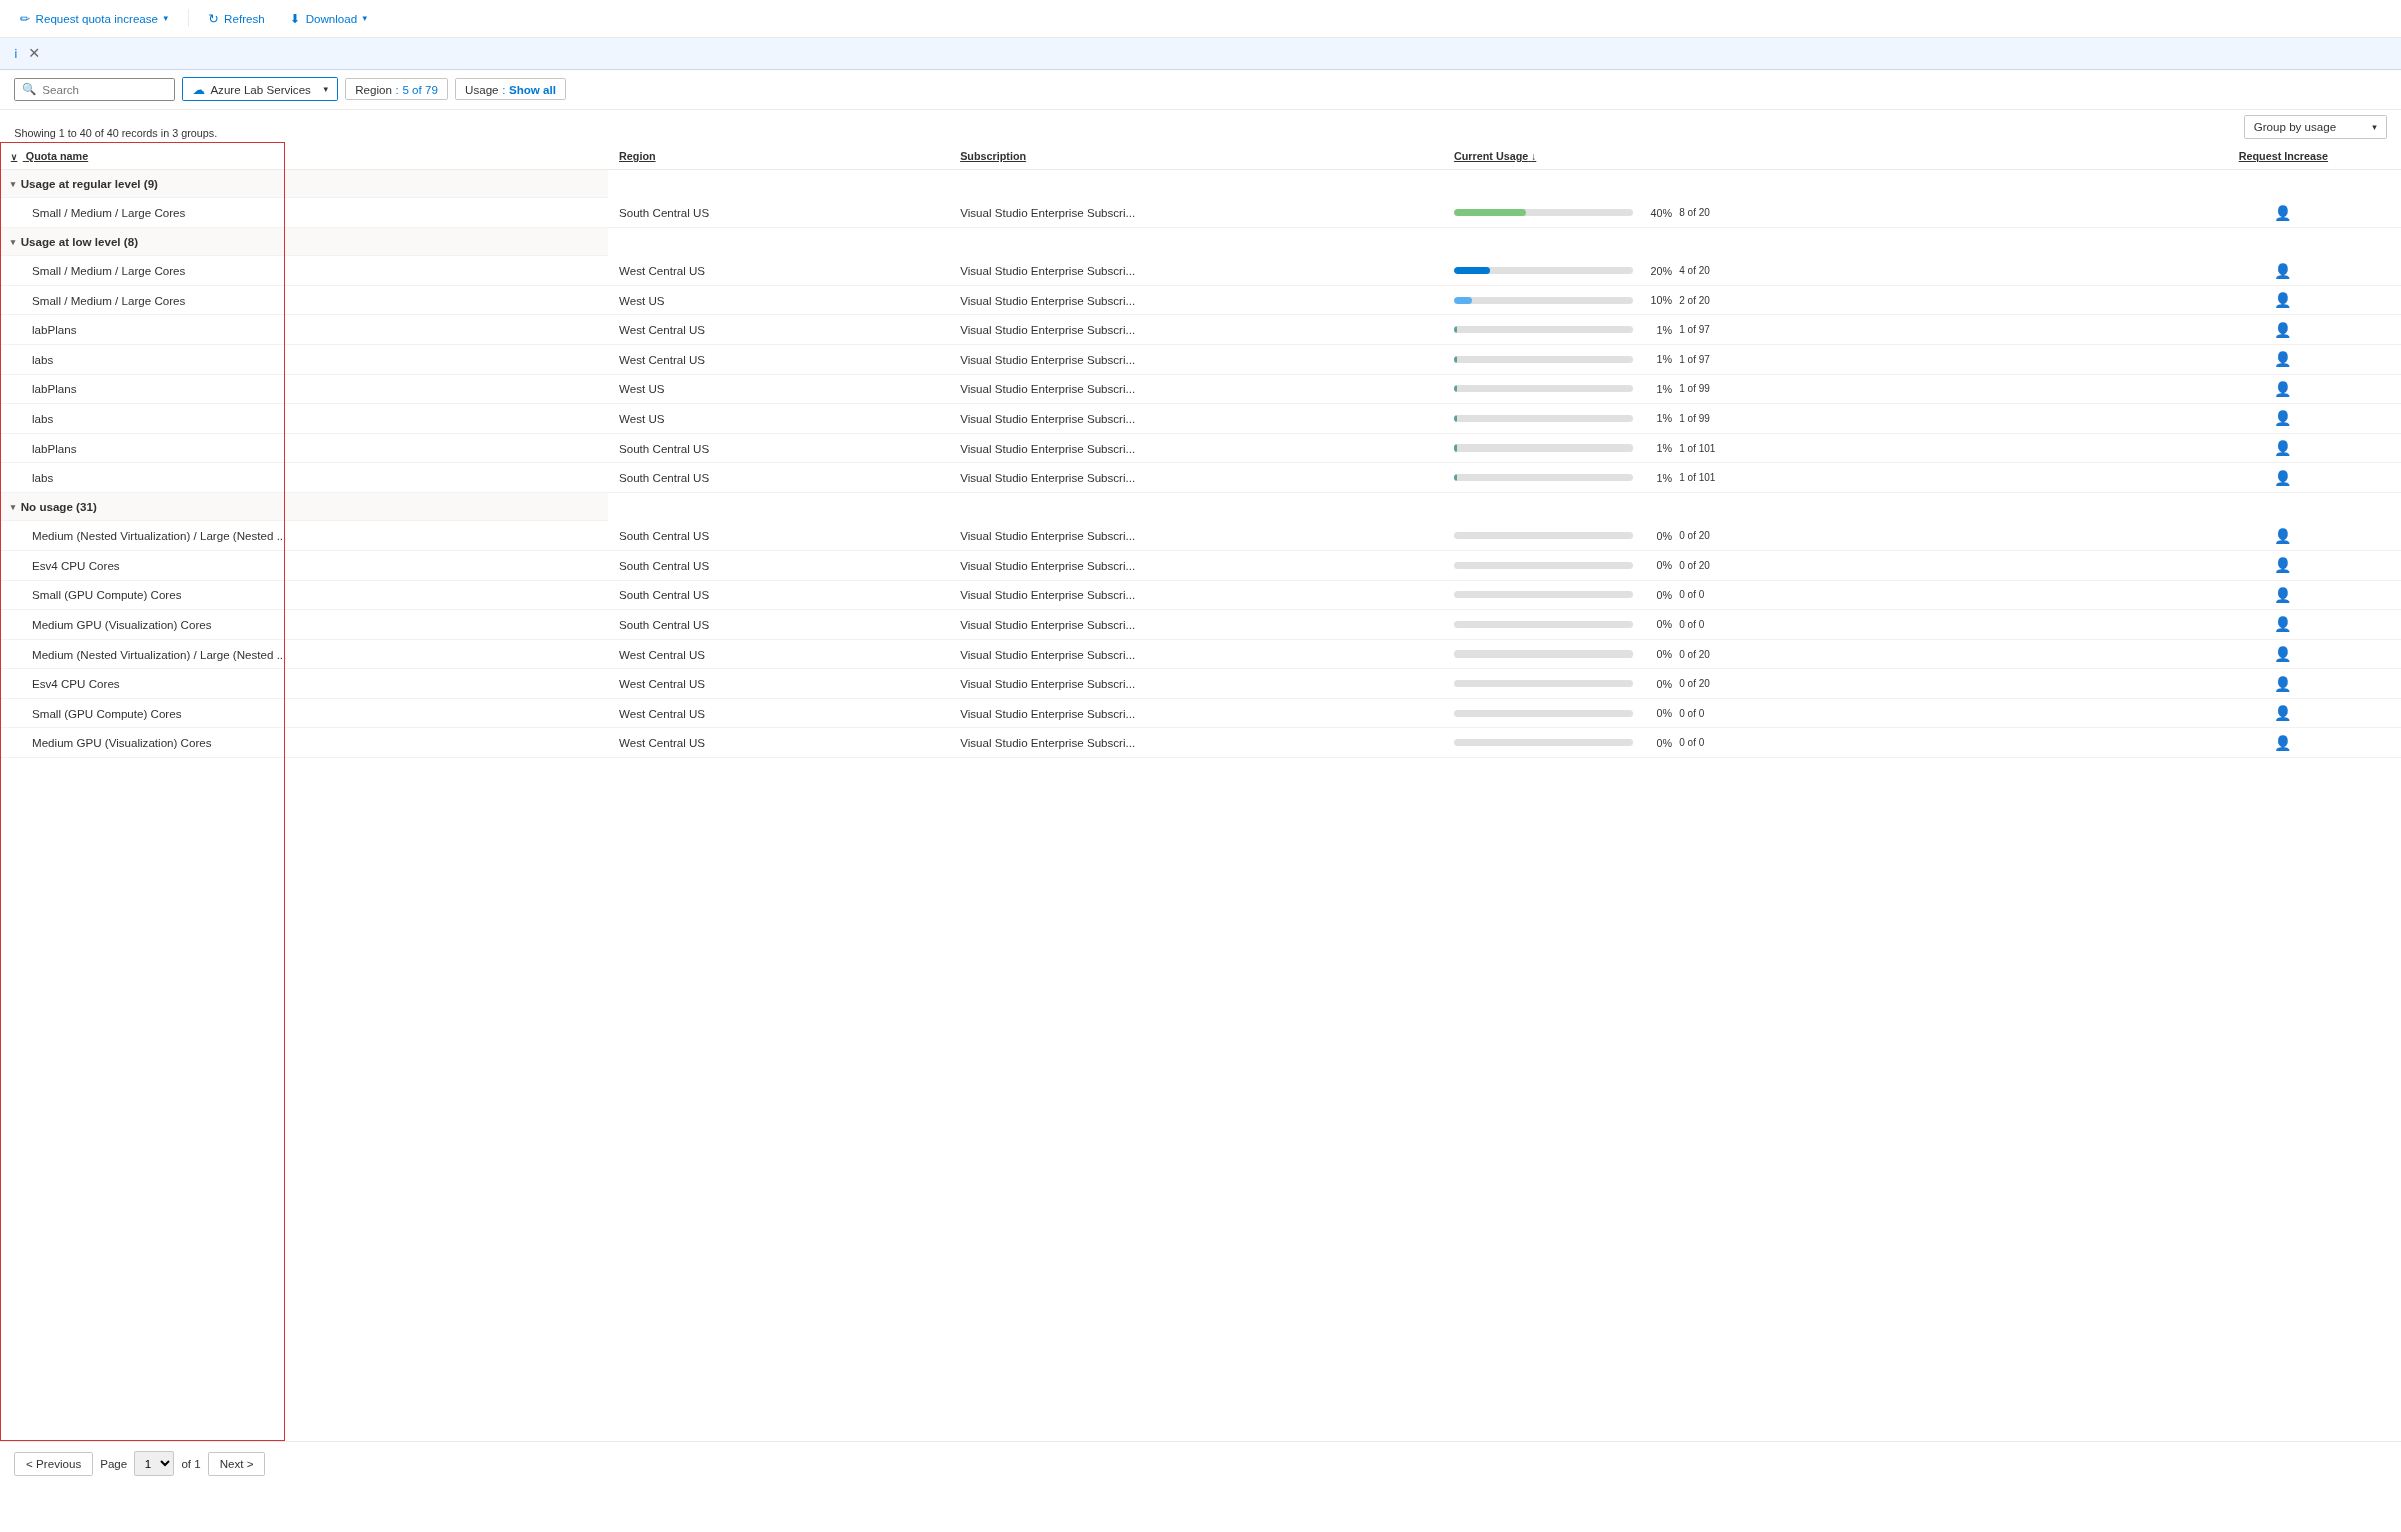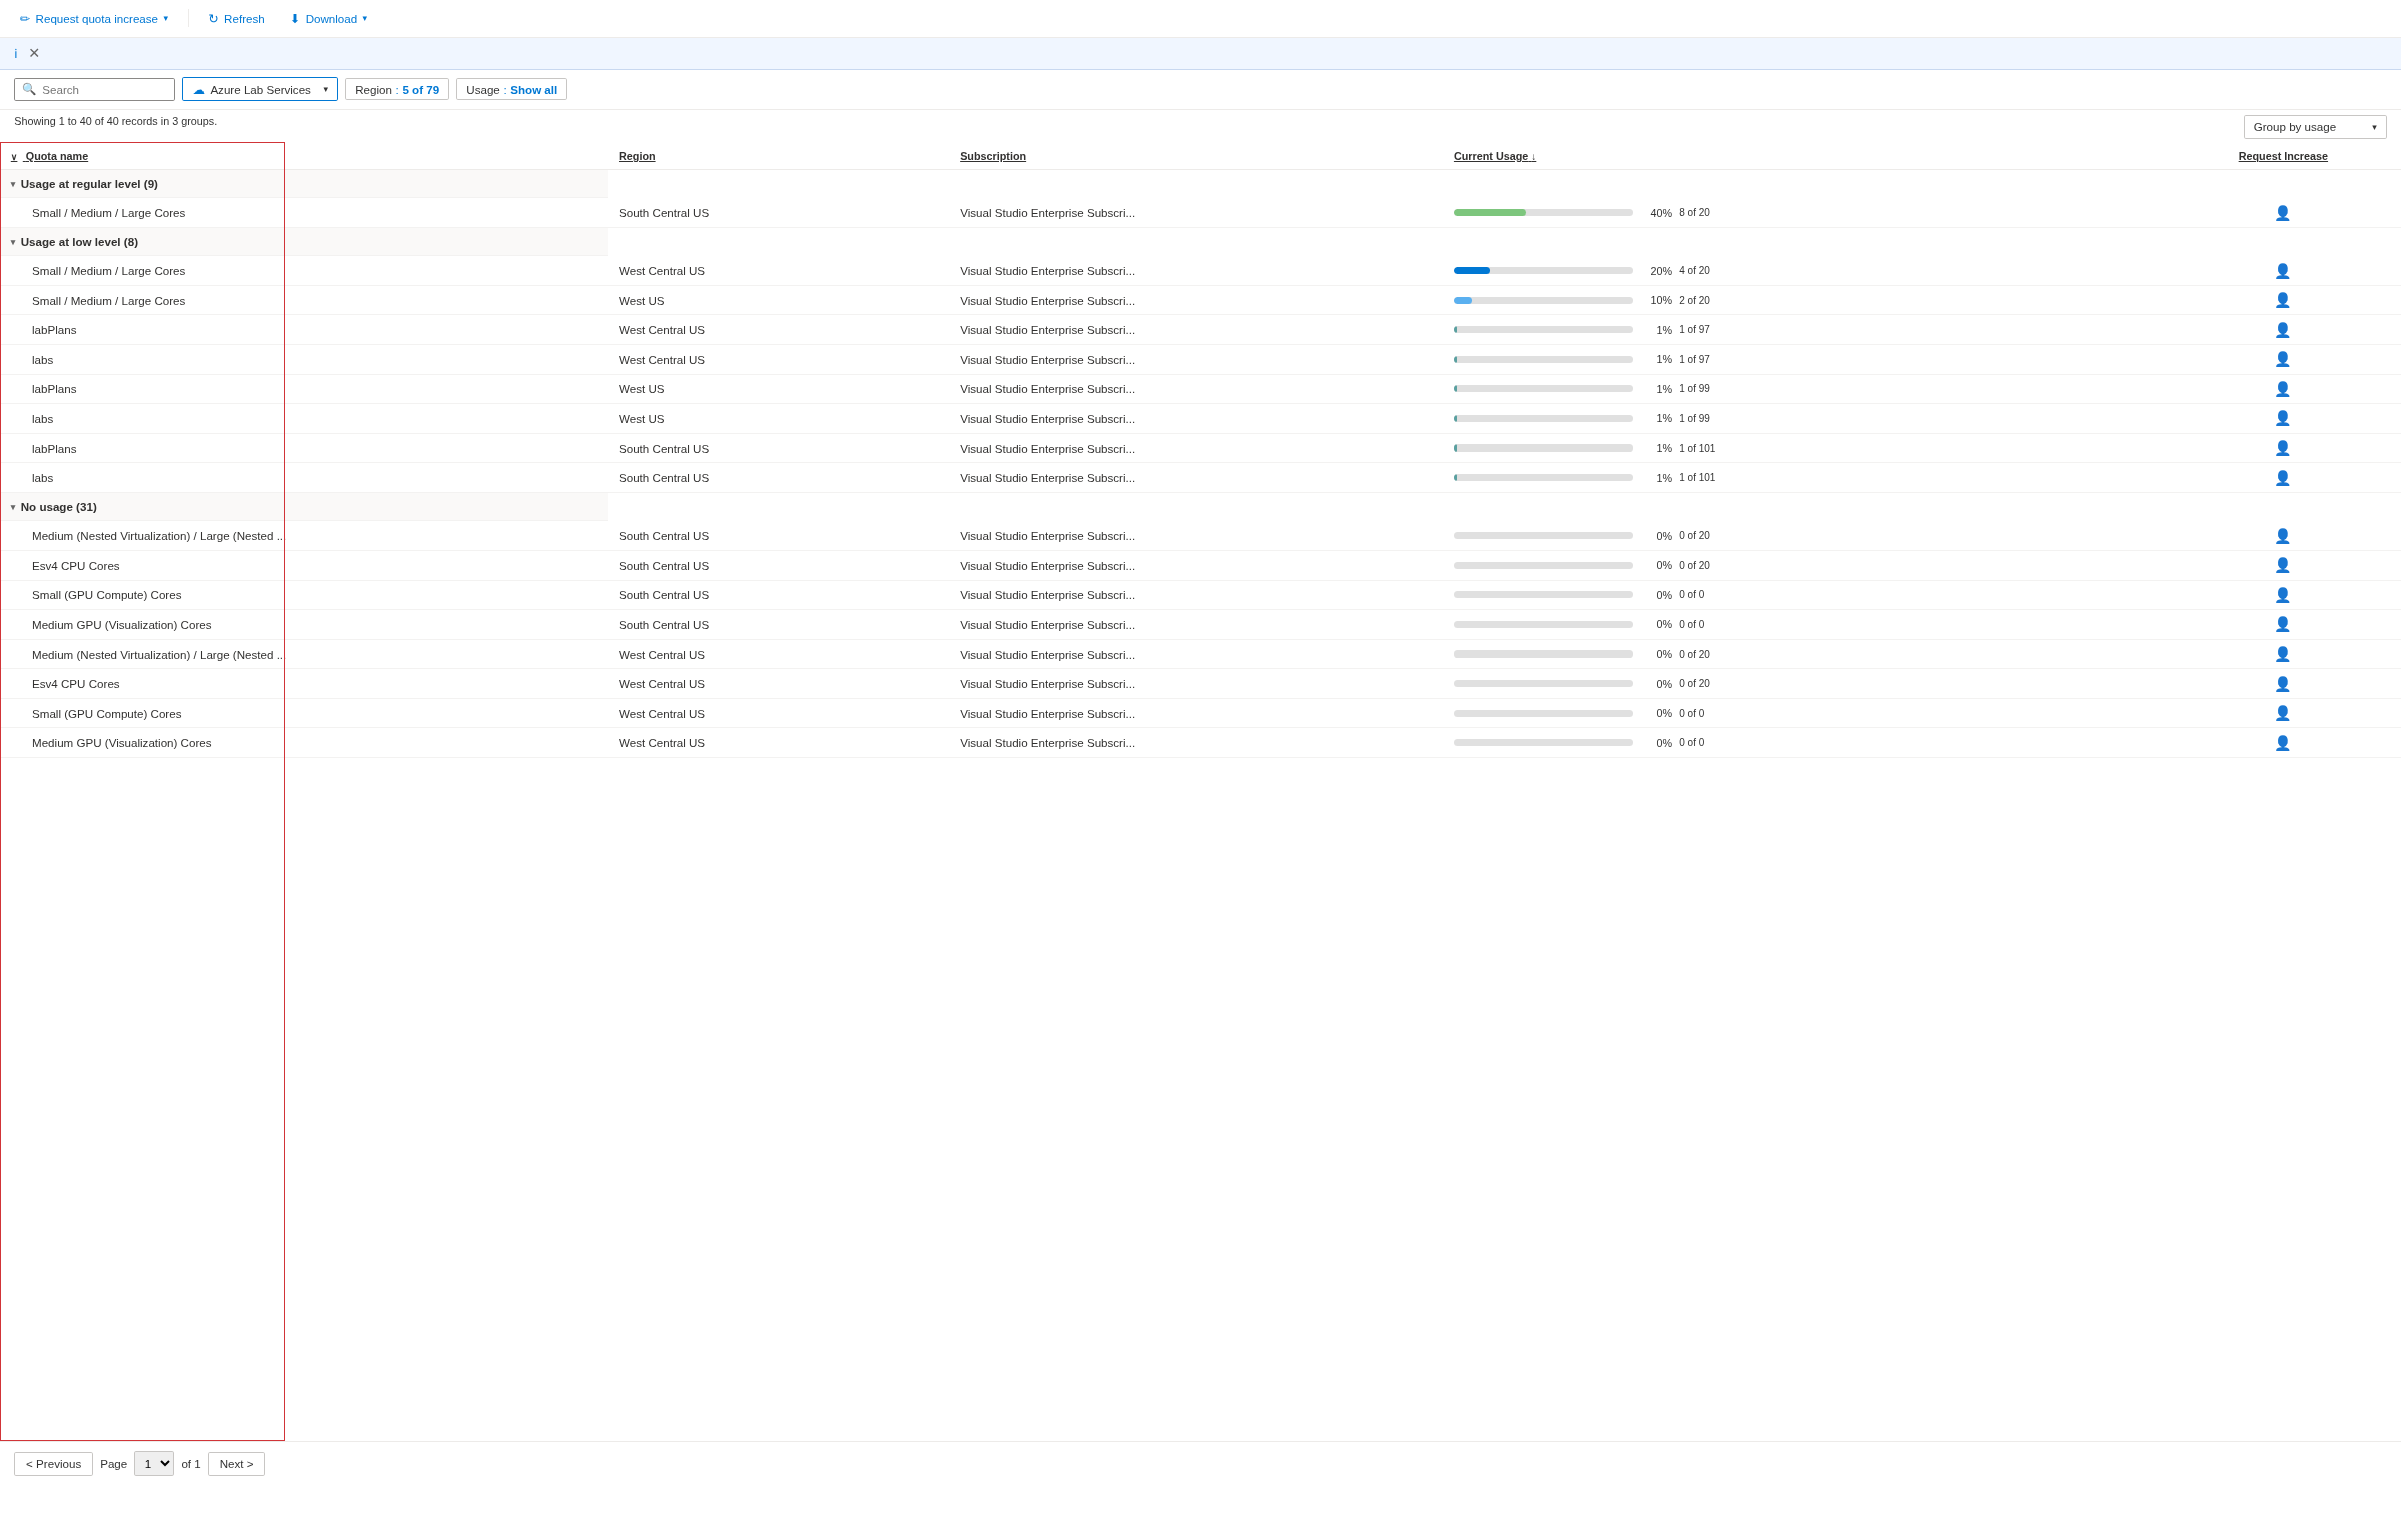--- a/index.html
+++ b/index.html
@@ -55,21 +55,21 @@
     .filter-dropdown .azure-icon { color: #0078d4; font-size: 12.5px; }
     .filter-tag {
       display: flex; align-items: center; gap: 3.6px;
       border: 0.9px solid #c8c6c4; border-radius: 1.8px; padding: 3.6px 9px;
       background: #fff; cursor: pointer; font-size: 11.6px; color: #0078d4;
     }
     .filter-tag span.label { color: #333; }
 
     
     .summary-bar {
-      display: flex; align-items: flex-start; justify-content: space-between;
+      display: flex; align-items: flex-end; justify-content: space-between;
       padding: 5.4px 14.3px 3.6px 14.3px;
     }
     .summary-text { font-size: 10.8px; color: #333; }
     .group-by-dropdown {
       display: flex; align-items: center; gap: 10px;
       border: 0.9px solid #c8c6c4; border-radius: 1.8px; padding: 4.5px 9px;
       background: #fff; cursor: pointer; font-size: 11.6px; color: #333;
       min-width: 143px; justify-content: space-between;
     }
 
@@ -182,21 +182,21 @@
     <input type="text" placeholder="Search" style="">
   </div>
   <div class="filter-dropdown">
     <span class="azure-icon">☁</span>
     <span>Azure Lab Services</span>
     <span style="font-size:9px; margin-left:7.2px;">▾</span>
   </div>
   <div class="filter-tag">
     <span class="label">Region</span>
     <span> : </span>
-    <span style="color:#0078d4; font-weight:700;">5 of 79</span>
+    <span style="color:#0078d4; font-weight:400;">5 of 79</span>
   </div>
   <div class="filter-tag">
     <span class="label">Usage</span>
     <span> : </span>
     <span style="color:#0078d4; font-weight:600;">Show all</span>
   </div>
 </div>
 
 <div class="summary-bar">
   <span class="summary-text">Showing 1 to 40 of 40 records in 3 groups.</span>

